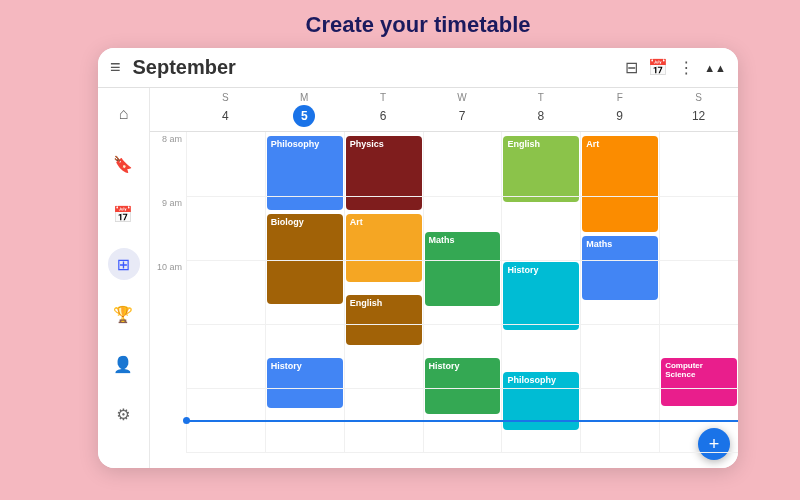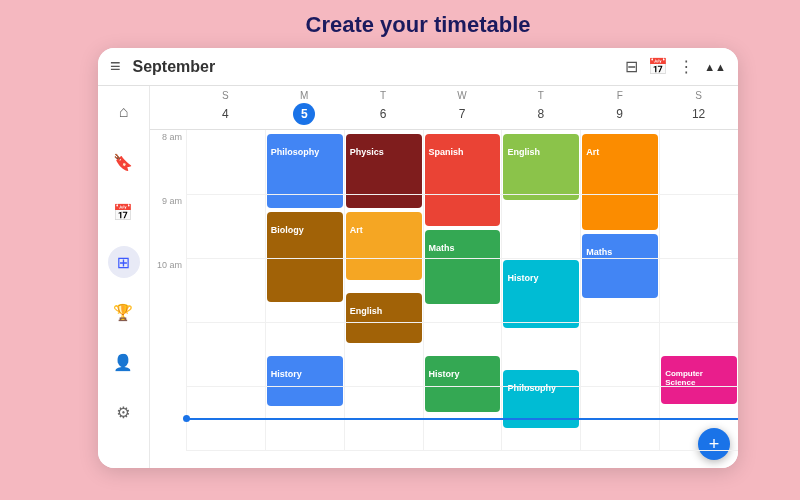--- a/index.html
+++ b/index.html
@@ -46,21 +46,21 @@
       border-bottom: 1px solid #e0e0e0;
       position: relative;
     }
     .menu-icon {
       font-size: 18px;
       color: #555;
       margin-right: 12px;
       cursor: pointer;
     }
     .month-title {
-      font-size: 16px;
+      font-size: 20px;
       font-weight: 600;
       color: #333;
       flex: 1;
     }
     .top-bar-icons {
       display: flex;
       gap: 10px;
       align-items: center;
     }
     .top-bar-icon {
@@ -140,21 +140,21 @@
     .day-number.today {
       background: #1a73e8;
       color: white;
       font-weight: 700;
     }
     .event-block {
       position: absolute;
       left: 1px;
       right: 1px;
       border-radius: 4px;
-      padding: 13px 4px;
+      padding: 3px 4px;
       font-size: 9px;
       font-weight: 600;
       color: white;
       overflow: hidden;
       cursor: pointer;
     }
     
     .blue { background-color: #4285f4; }
     .light-blue { background-color: #7f1d1d; }
     .red { background-color: #ea4335; }
@@ -275,21 +275,20 @@
               <div class="event-block blue" style="top:226px; height:50px;">History</div>
             </div>
 
             <div style="border-left:1px solid #f0f0f0; position:relative; height:320px;">
               <div class="event-block light-blue" style="top:4px; height:74px;">Physics</div>
               <div class="event-block orange" style="top:82px; height:68px;">Art</div>
               <div class="event-block teal" style="top:163px; height:50px;">English</div>
             </div>
 
             <div style="border-left:1px solid #f0f0f0; position:relative; height:320px;">
-              <div class="event-block red" style="top:4px; height:92px;">Spanish</div>
               <div class="event-block green" style="top:100px; height:74px;">Maths</div>
               <div class="event-block green" style="top:226px; height:56px;">History</div>
             </div>
 
             <div style="border-left:1px solid #f0f0f0; position:relative; height:320px;">
               <div class="event-block yellow-green" style="top:4px; height:66px;">English</div>
               <div class="event-block cyan" style="top:130px; height:68px;">History</div>
               <div class="event-block cyan" style="top:240px; height:58px;">Philosophy</div>
             </div>
 

